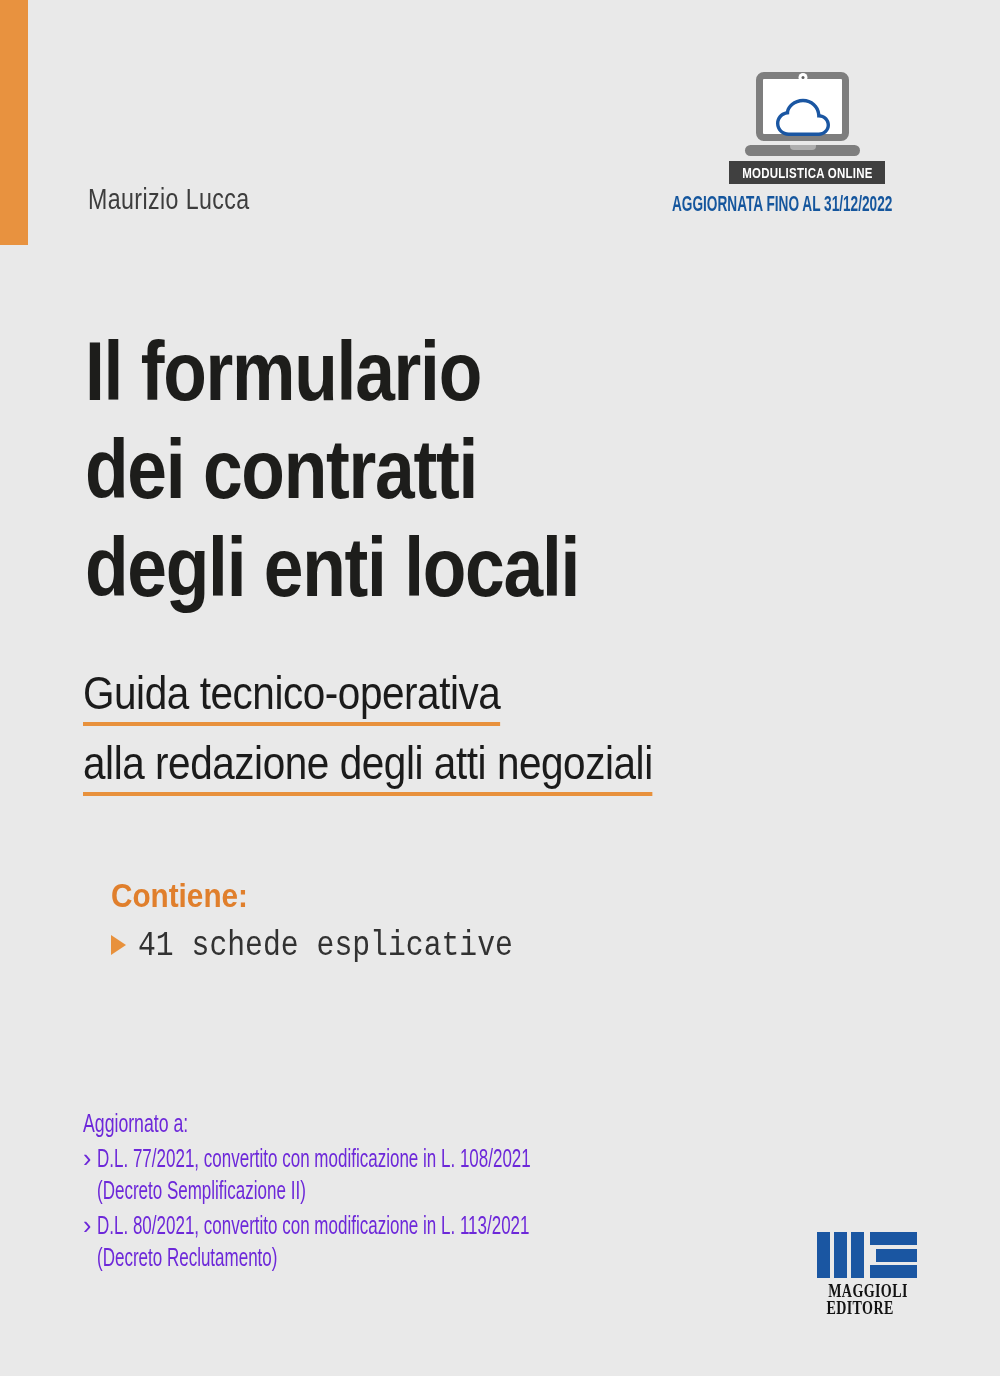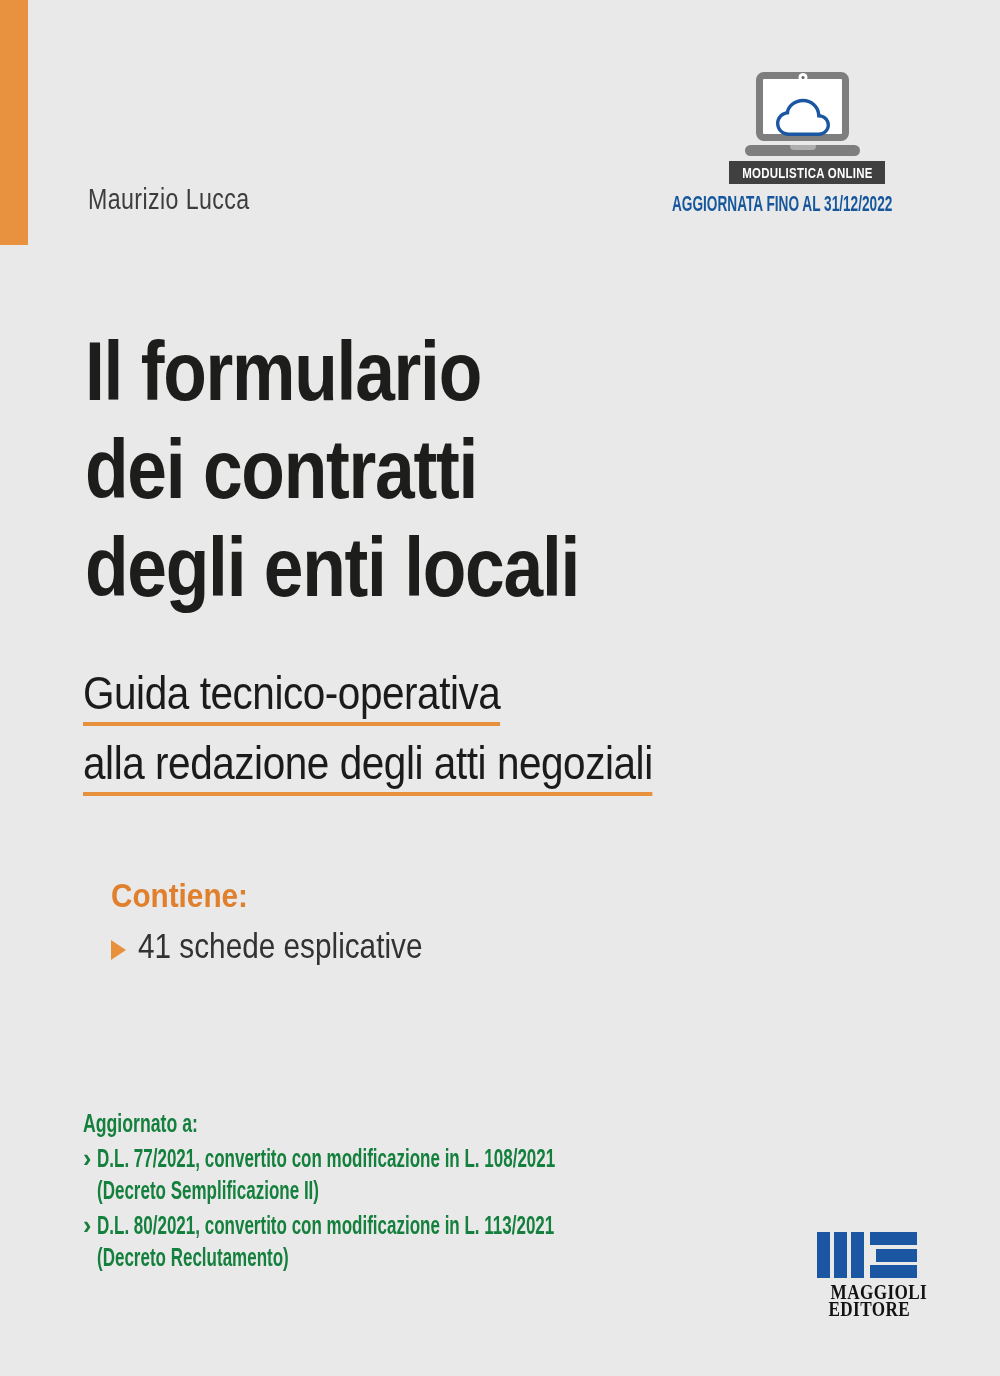--- a/index.html
+++ b/index.html
@@ -43,46 +43,46 @@
               transform:scaleX(0.88); transform-origin:left top; }
   .subtitle .sub-line { display:block; margin-bottom:10px; }
   .subtitle .sub-line > span { display:inline-block; white-space:nowrap; line-height:52px;
               padding-bottom:3px; border-bottom:4px solid #e8913c; letter-spacing:-0.5px; }
 
   
   .contains { position:absolute; left:88px; top:876px;margin-left:23px; }
   .contains-heading { color:#e07f2c; font-weight:bold; font-size:33px; line-height:40px;
                       transform:scaleX(0.90); transform-origin:left top; white-space:nowrap;
                       margin-bottom:11px; }
-  .contains-row { display:flex; align-items:center; margin-bottom:13px; }
+  .contains-row { display:flex; align-items:flex-start; margin-bottom:13px;font-family:Liberation Mono, monospace; }
   .tri-bullet { width:0; height:0; border-left:15px solid #e8913c;
                 border-top:10px solid transparent; border-bottom:10px solid transparent;
                 margin:8px 12px 0 0; flex:none; }
   .contains-row .item-text { font-size:35px; line-height:38px; color:#323232; white-space:nowrap;
                 display:inline-block; transform:scaleX(0.85); transform-origin:left top; }
 
   
-  .updates { position:absolute; left:83px; top:1108px; color:#15803d; font-weight:bold; }
+  .updates { position:absolute; left:83px; top:1108px; color:#6d28d9; font-weight:normal; }
   .updates-heading { font-size:26px; line-height:30px; white-space:nowrap;
                      transform:scaleX(0.68); transform-origin:left top; margin-bottom:4px; }
   .update-item { display:flex; align-items:flex-start; margin-bottom:3px; }
   .chev-bullet { flex:none; width:14px; font-size:25px; line-height:32px; }
   .update-text { font-size:25px; line-height:32px; white-space:nowrap;
                  transform:scaleX(0.68); transform-origin:left top; }
 
   
   .publisher { position:absolute; left:817px; top:1232px; width:100px; }
   .logo-mark { display:flex; height:46px; }
   .logo-bar { width:13px; height:46px; background:#1a56a2; margin-right:4px; }
   .logo-e { display:flex; flex-direction:column; justify-content:space-between;
             align-items:flex-end; width:47px; height:46px; margin-left:2px; }
   .logo-slab { height:13px; background:#1a56a2; width:47px; }
   .logo-slab.mid { width:41px; }
-  .publisher-name { margin-top:5px; text-align:center; font-family:"Liberation Serif", serif;
-                    font-weight:bold; color:#121212; font-size:22px; line-height:17px; }
+  .publisher-name { margin-top:5px; font-family:"Liberation Serif", serif;
+                    font-weight:bold; color:#121212; font-size:18px; line-height:17px; }
   .publisher-name span { display:inline-block; transform:scaleX(0.78); white-space:nowrap;
                          letter-spacing:0.5px; }
 </style>
 </head>
 <body>
 
 <div class="page">
 
   <div class="spine-bar"></div>
 

